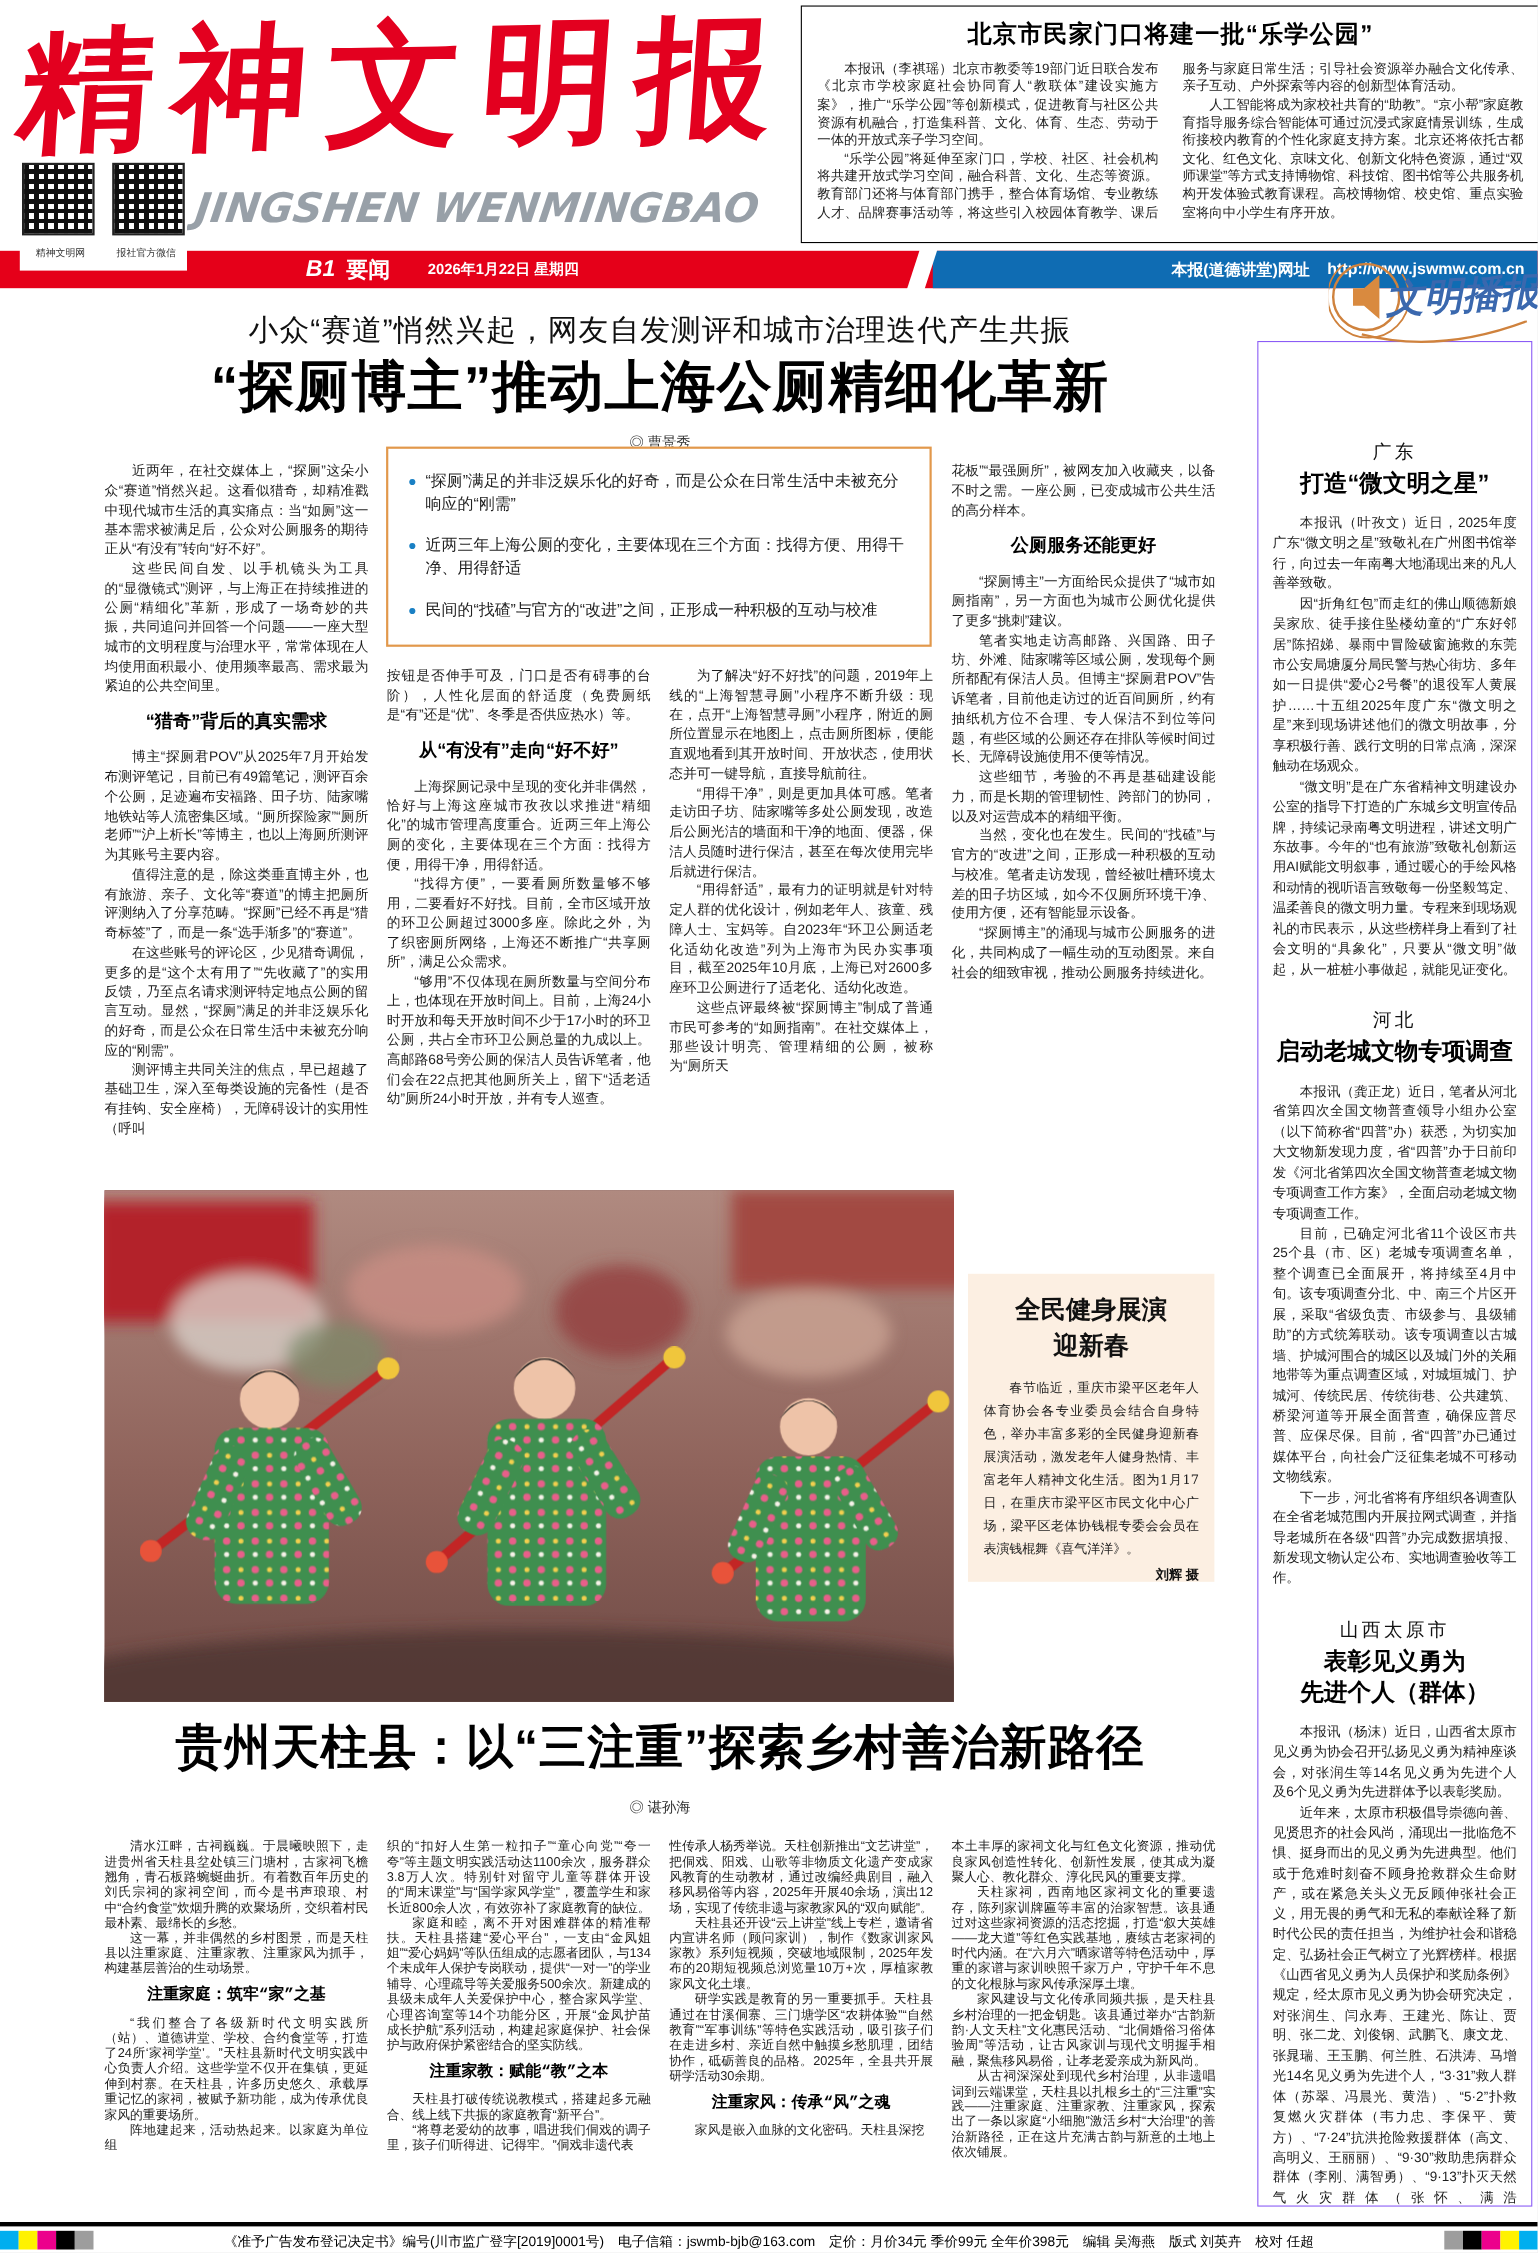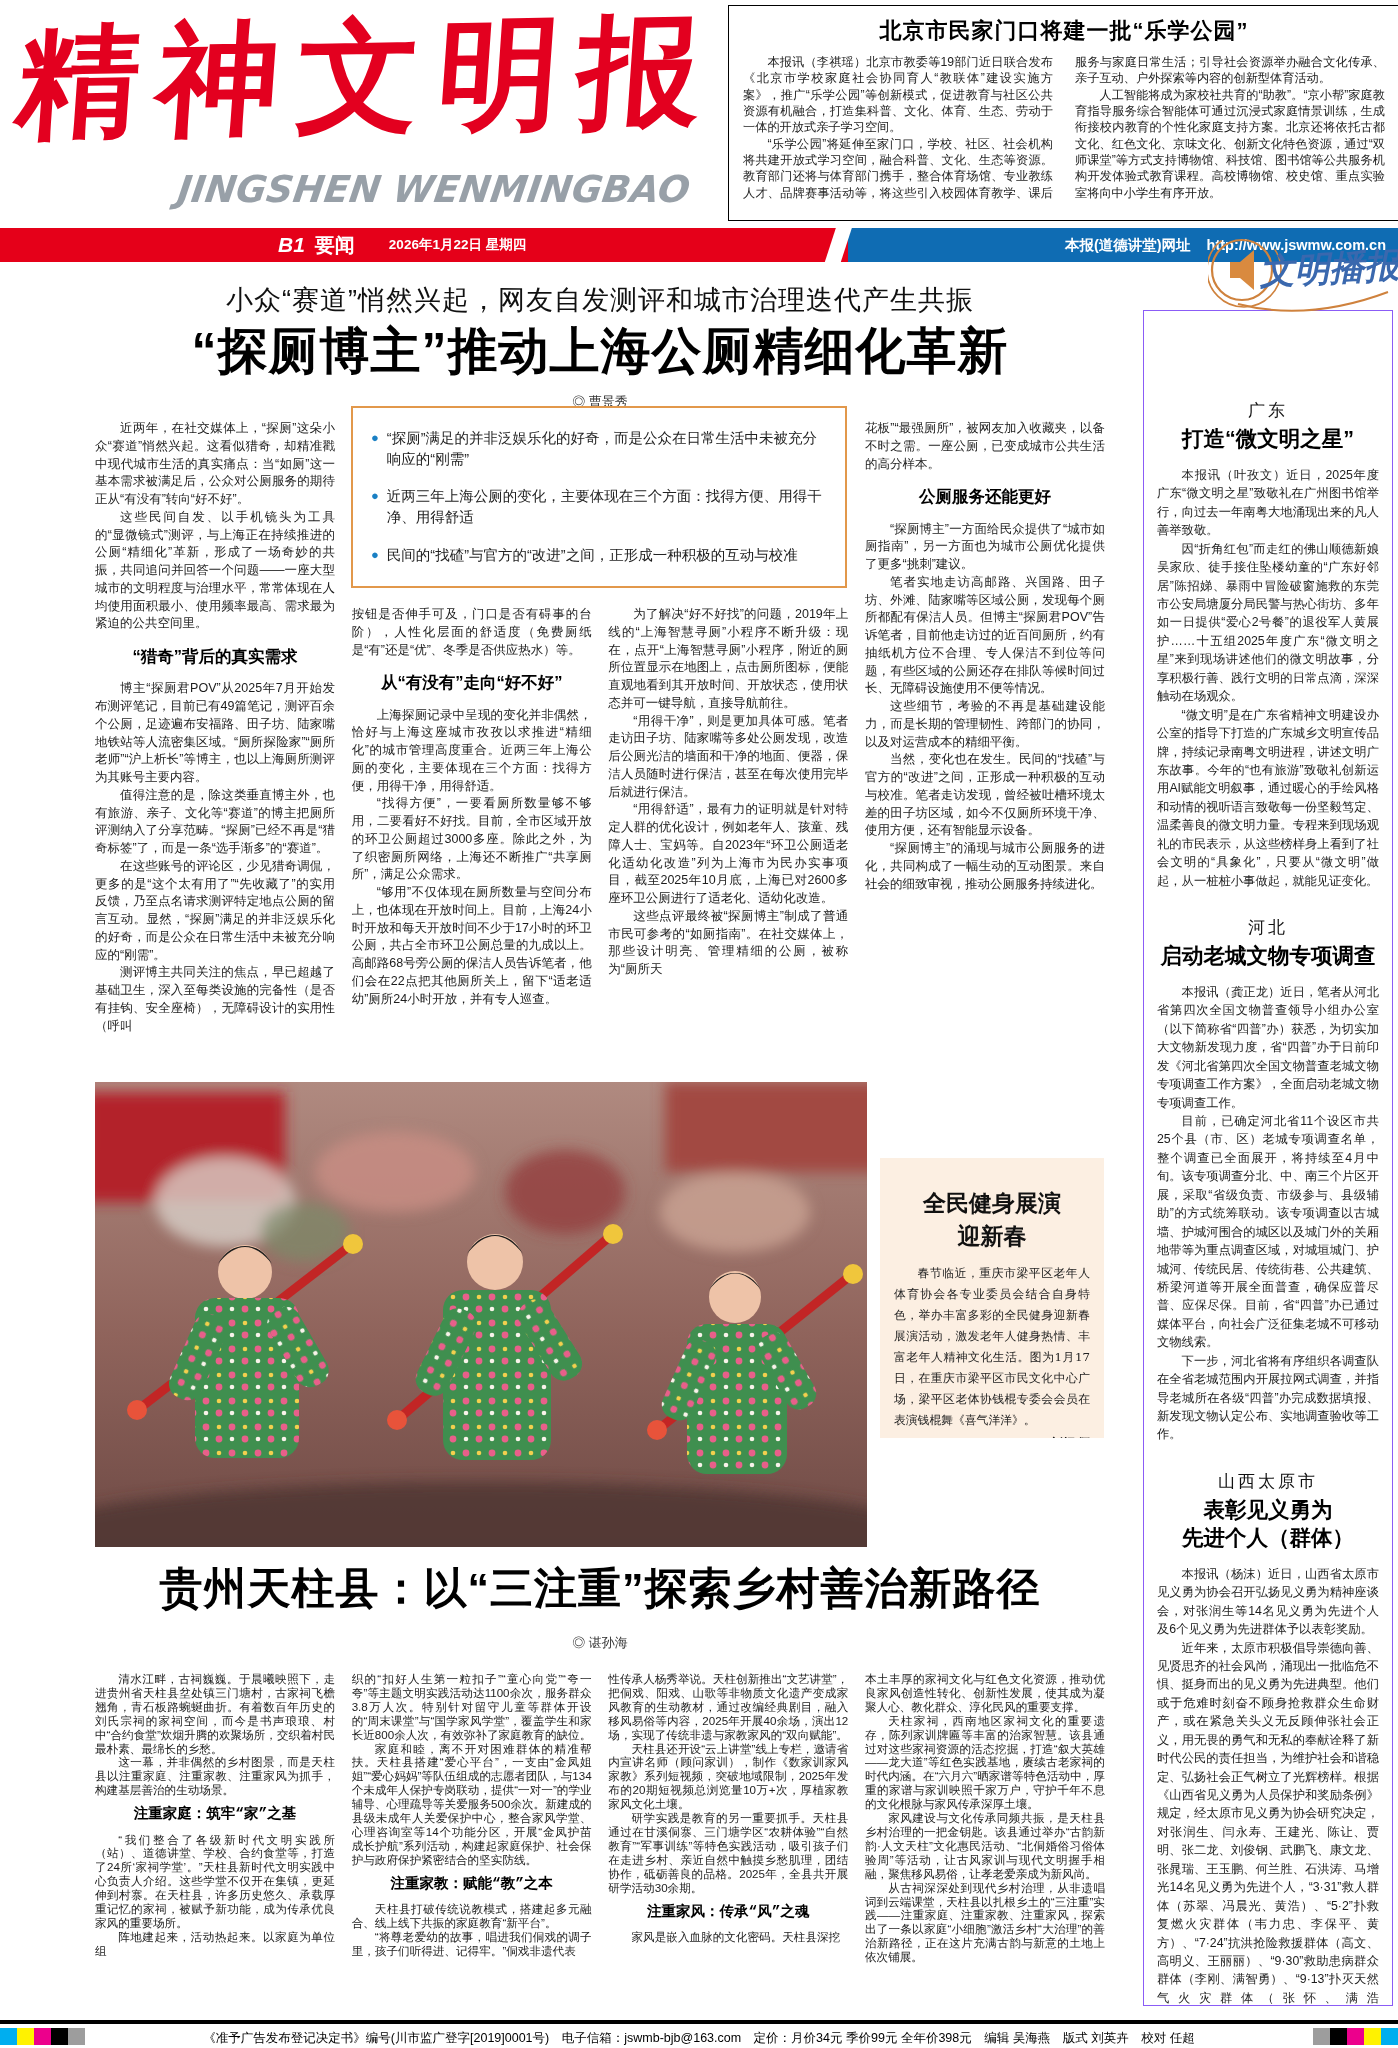--- a/index.html
+++ b/index.html
@@ -50,21 +50,21 @@
   .subhead{font-weight:bold;text-align:center;font-size:16.5px;margin:12px 0;color:#000;text-indent:0;}
   .box-spacer{height:186px;}
   .highlight-box{position:absolute;left:351px;top:406px;width:496px;height:182px;border:2px solid #e2984b;
         box-sizing:border-box;padding:12px 18px;display:flex;flex-direction:column;justify-content:space-around;
         background:#fff;z-index:3;}
   .hl{display:flex;font-size:14.5px;line-height:1.45;color:#222;}
   .hl .dot{color:#1a80c4;margin-right:8px;font-size:13px;line-height:1.6;}
   
   .photo{position:absolute;left:95px;top:1082px;width:772px;height:465px;overflow:hidden;background:#8a5f57;}
   .caption-box{position:absolute;left:880px;top:1158px;width:224px;height:280px;background:#fcefe2;
-        box-sizing:border-box;padding:28px 14px;overflow:hidden;}
+        box-sizing:border-box;padding:16px 14px;overflow:hidden;}
   .caption-title{font-family:"DejaVu Serif",serif;font-weight:bold;font-size:23px;line-height:1.45;
         text-align:center;color:#111;margin-bottom:10px;}
   .caption-text{font-family:"DejaVu Serif",serif;font-size:11.8px;line-height:1.78;text-align:justify;
         text-indent:2em;color:#222;}
   .caption-credit{font-size:12px;font-weight:bold;text-align:right;margin-top:4px;color:#111;}
   
   .second-headline{position:absolute;left:95px;top:1560px;width:1010px;text-align:center;font-size:43px;
         font-weight:900;letter-spacing:1px;color:#000;white-space:nowrap;}
   .second-byline{top:1634px;}
   .second-body{position:absolute;left:95px;top:1672px;width:1010px;height:346px;display:flex;
@@ -87,20 +87,26 @@
   .reg-left{left:0;}
   .reg-right{right:0;}
 </style>
 </head>
 <body>
 
 <div class="page">
 
   <div class="masthead-title">精神文明报</div>
   <div class="masthead-roman">JINGSHEN WENMINGBAO</div>
+  <div class="qr-panel">
+    <div class="qr"></div>
+    <div class="qr"></div>
+    <div class="qr-label">精神文明网</div>
+    <div class="qr-label">报社官方微信</div>
+  </div>
 
   <div class="top-box">
     <div class="top-box-title">北京市民家门口将建一批“乐学公园”</div>
     <div class="top-box-body">
         <div class="para">本报讯（李祺瑶）北京市教委等19部门近日联合发布《北京市学校家庭社会协同育人“教联体”建设实施方案》，推广“乐学公园”等创新模式，促进教育与社区公共资源有机融合，打造集科普、文化、体育、生态、劳动于一体的开放式亲子学习空间。</div>
         <div class="para">“乐学公园”将延伸至家门口，学校、社区、社会机构将共建开放式学习空间，融合科普、文化、生态等资源。教育部门还将与体育部门携手，整合体育场馆、专业教练人才、品牌赛事活动等，将这些引入校园体育教学、课后服务与家庭日常生活；引导社会资源举办融合文化传承、亲子互动、户外探索等内容的创新型体育活动。</div>
         <div class="para">人工智能将成为家校社共育的“助教”。“京小帮”家庭教育指导服务综合智能体可通过沉浸式家庭情景训练，生成衔接校内教育的个性化家庭支持方案。北京还将依托古都文化、红色文化、京味文化、创新文化特色资源，通过“双师课堂”等方式支持博物馆、科技馆、图书馆等公共服务机构开发体验式教育课程。高校博物馆、校史馆、重点实验室将向中小学生有序开放。</div>
       </div>
   </div>
 

